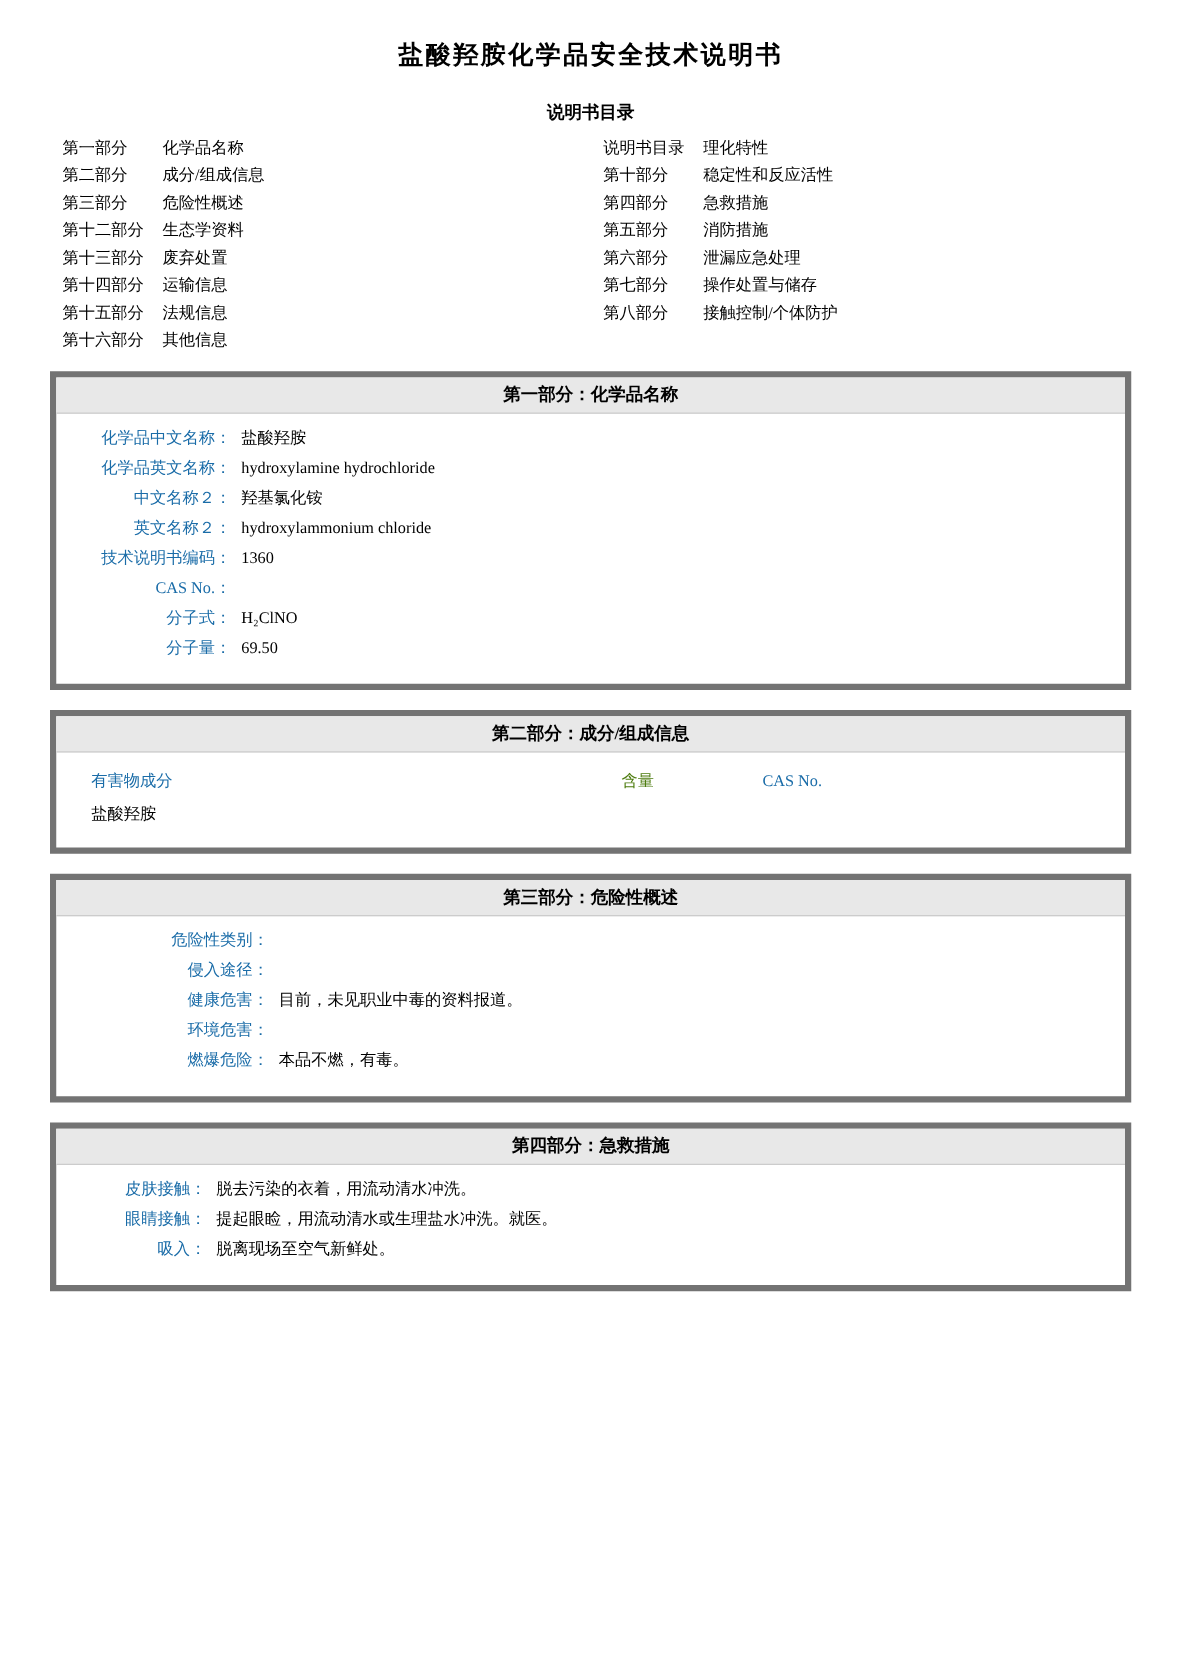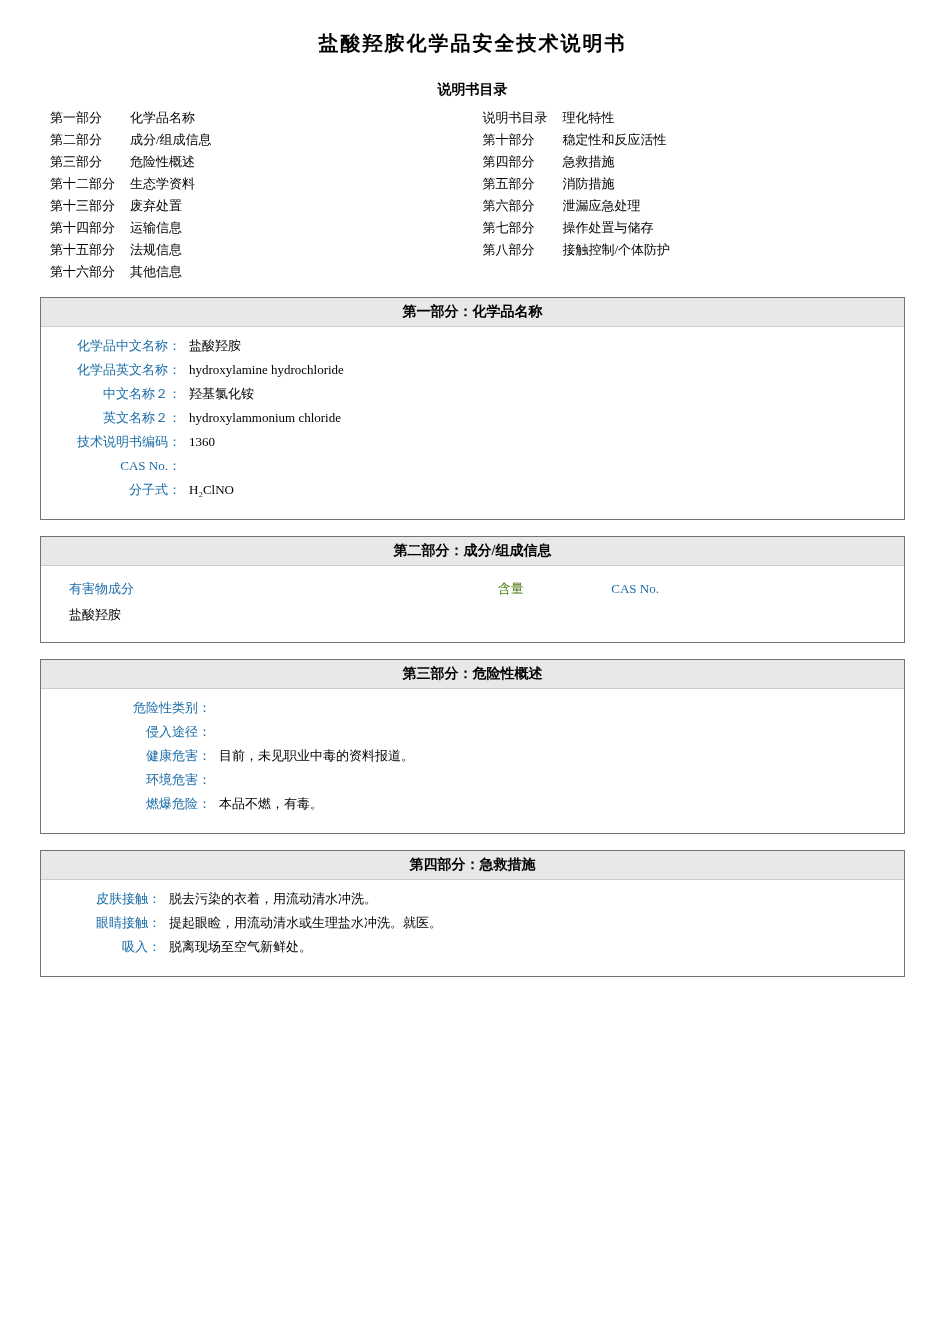--- a/index.html
+++ b/index.html
@@ -47,21 +47,21 @@
     .toc-part {
       width: 80px;
       color: #000;
       font-size: 13px;
     }
     .toc-name {
       color: #000;
       font-size: 13px;
     }
     .section-block {
-      border: 1px solid #737373;
+      border: 5px solid #737373;
       margin-bottom: 16px;
     }
     .section-header {
       background: #e8e8e8;
       text-align: center;
       font-weight: bold;
       font-size: 14px;
       padding: 5px 0;
       border-bottom: 1px solid #ccc;
     }
@@ -226,20 +226,24 @@
       <span class="field-label">技术说明书编码：</span>
       <span class="field-value">1360</span>
     </div>
     <div class="field-row">
       <span class="field-label">CAS No.：</span>
       <span class="field-value"></span>
     </div>
     <div class="field-row">
       <span class="field-label">分子式：</span>
       <span class="field-value">H₂ClNO</span>
+    </div>
+    <div class="field-row">
+      <span class="field-label">分子量：</span>
+      <span class="field-value">69.50</span>
     </div>
   </div>
 </div>
 
 <div class="section-block">
   <div class="section-header">第二部分：成分/组成信息</div>
   <div class="section-body">
     <table class="section2-table">
       <thead>
         <tr>

